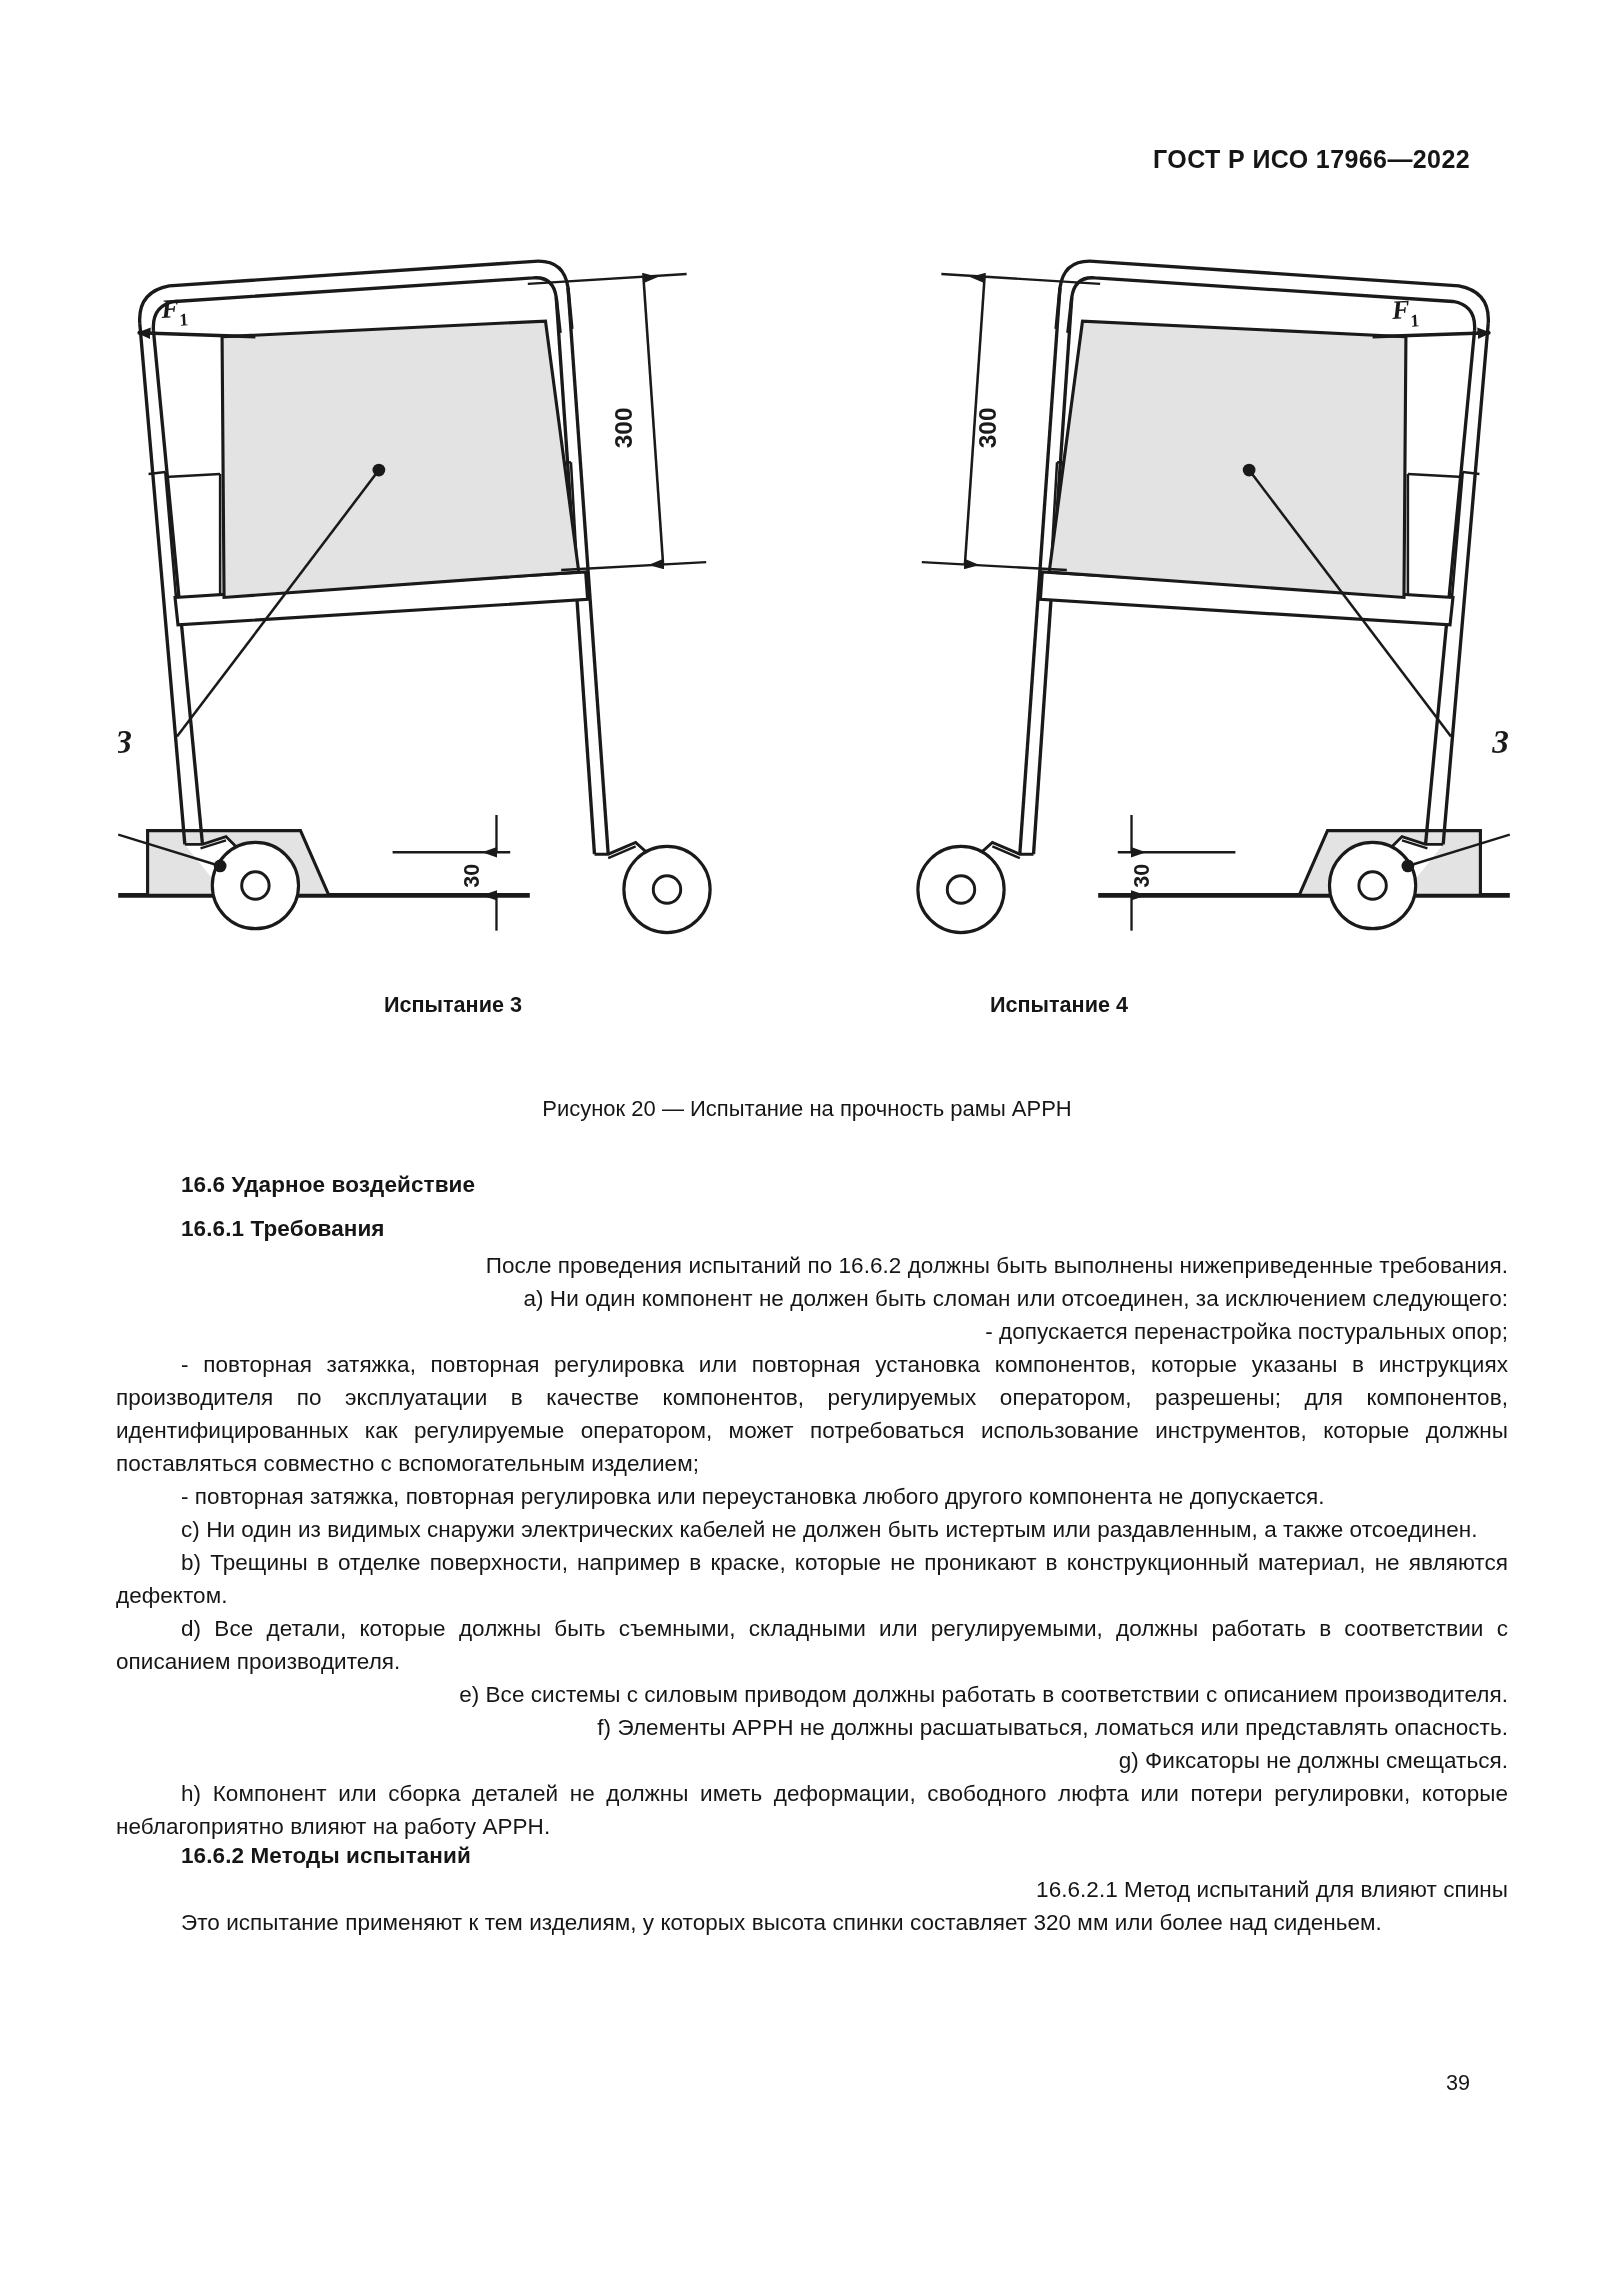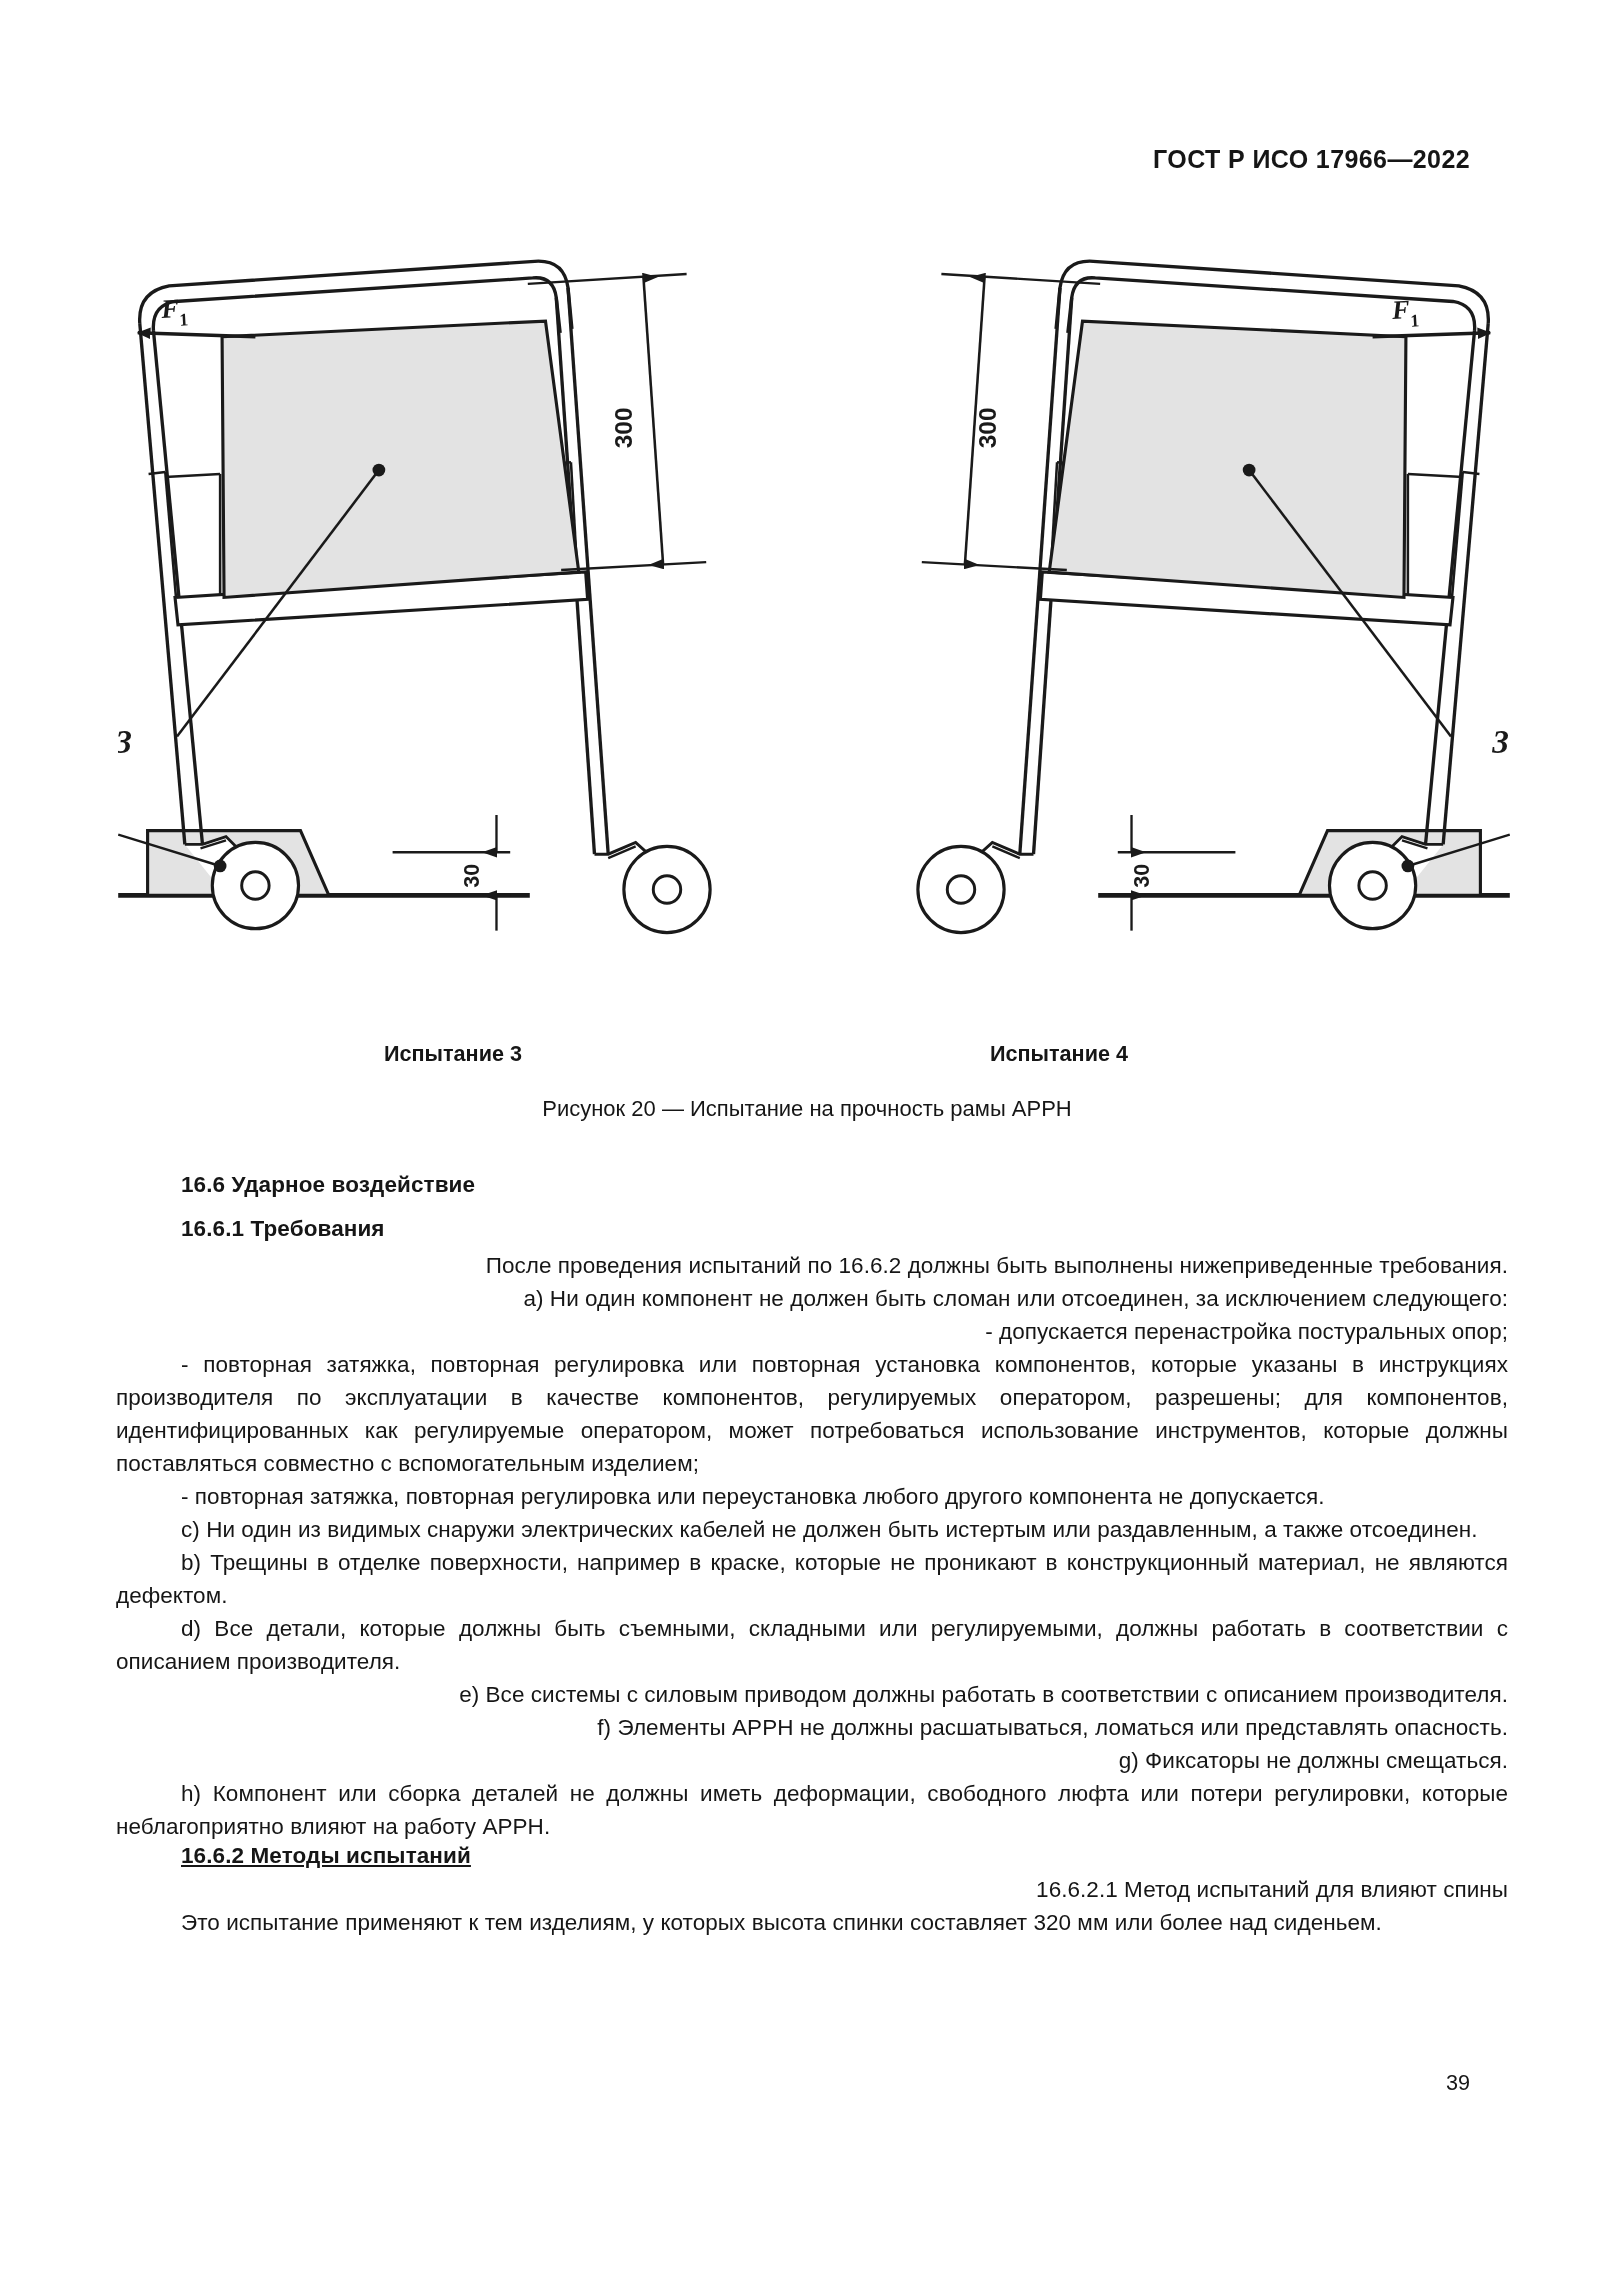--- a/index.html
+++ b/index.html
@@ -38,21 +38,21 @@
     position: absolute;
     top: 227px;
     left: 118px;
     width: 1392px;
     height: 784px;
   }
   .figure-svg { display: block; }
 
   .test-labels {
     position: absolute;
-    top: 1041px;
+    top: 992px;
     left: 0;
     width: 1388px;
     height: 33px;
   }
   .test-label {
     position: absolute;
     font-size: 21.6px;
     font-weight: bold;
     white-space: nowrap;
   }
@@ -81,21 +81,21 @@
     font-weight: bold;
     margin: 0 0 17.6px 65px;
     letter-spacing: 0.1px;
   }
   .h4 {
     font-size: 22.5px;
     font-weight: bold;
     margin: 0 0 7.8px 65px;
     letter-spacing: 0.1px;
   }
-  .h4.tight { margin-bottom: 3.9px; text-decoration: underline; }
+  .h4.tight { margin-bottom: 3.9px; }
   p.body {
     font-size: 22.5px;
     line-height: 33px;
     margin: 0;
     text-align: justify;
     text-justify: inter-word;
     hyphens: none;
     letter-spacing: 0.05px;
   }
   p.indent  { text-indent: 65px; }

